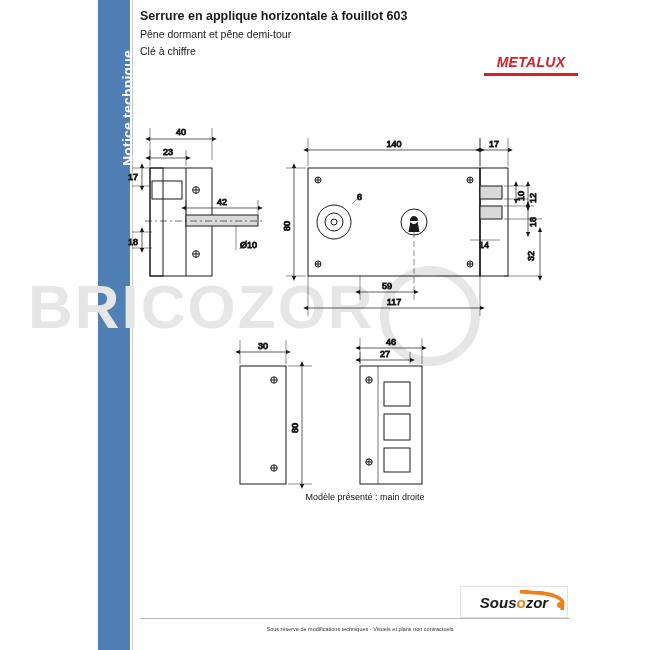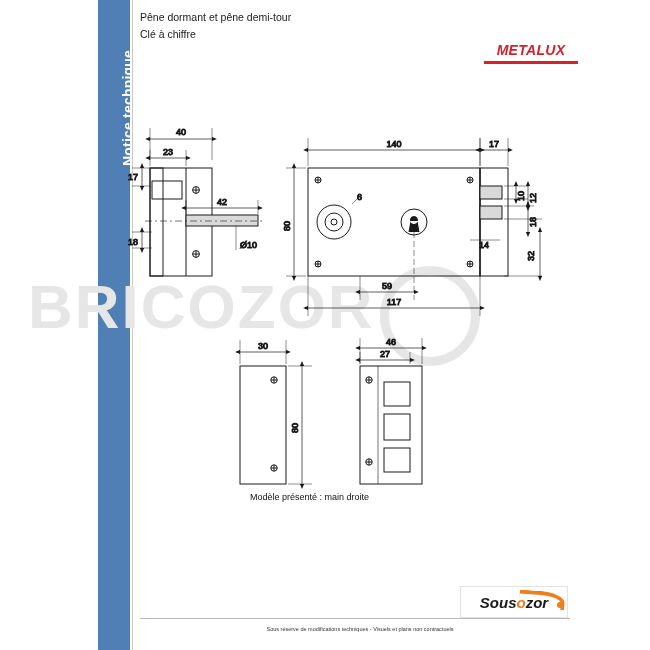--- a/index.html
+++ b/index.html
@@ -27,21 +27,21 @@
   .sidebar-rule{
     position:absolute;left:132px;top:0;width:1px;height:650px;background:#c9c9c9;
   }
 
   
   .hdr{position:absolute;left:140px;top:8px;width:380px;}
   .hdr-title{font-size:12.5px;font-weight:bold;line-height:1.35;}
   .hdr-sub{font-size:10.5px;line-height:1.45;margin-top:2px;}
 
   .logo{
-    position:absolute;left:476px;top:36px;width:110px;height:40px;
+    position:absolute;left:476px;top:48px;width:110px;height:40px;
   }
   .logo-sw{
     position:absolute;left:0;top:0;width:110px;height:36px;
     background:#ffffff;
     clip-path:polygon(0 0,100% 0,100% 74%,86% 100%,0 100%);
   }
   .logo-text{
     position:absolute;left:0;top:6px;width:110px;text-align:center;
     font-weight:bold;font-style:italic;font-size:14px;color:#d6202a;
     letter-spacing:.3px;
@@ -84,36 +84,37 @@
   }
   .bz-o{color:#ef7f1a;}
   .bz-swoosh{
     position:absolute;left:58px;top:4px;width:42px;height:14px;
     border-top:4px solid #ef7f1a;border-right:4px solid #ef7f1a;
     border-radius:0 60% 0 0;transform:rotate(4deg);
   }
   .bz-dot{position:absolute;left:96px;top:15px;width:6px;height:6px;background:#ef7f1a;border-radius:50%;}
 
   .caption{
-    position:absolute;left:250px;top:492px;width:230px;text-align:left;
+    position:absolute;left:250px;top:492px;width:230px;text-align:center;
     font-size:9px;color:#111;
   }
   svg text{font-family:"Liberation Sans", sans-serif;fill:#111;}
 </style>
 </head>
 <body>
 
 <div class="page">
 
   <div class="sidebar">
     <div class="sidebar-label">Notice technique</div>
   </div>
   <div class="sidebar-rule"></div>
 
   <div class="hdr">
+    <div class="hdr-title">Serrure en applique horizontale à fouillot 603</div>
     <div class="hdr-sub">Pêne dormant et pêne demi-tour</div>
     <div class="hdr-sub">Clé à chiffre</div>
   </div>
 
   <div class="logo">
     <div class="logo-sw"></div>
     <div class="logo-text">METALUX</div>
     <div class="logo-bar"></div>
   </div>
 

